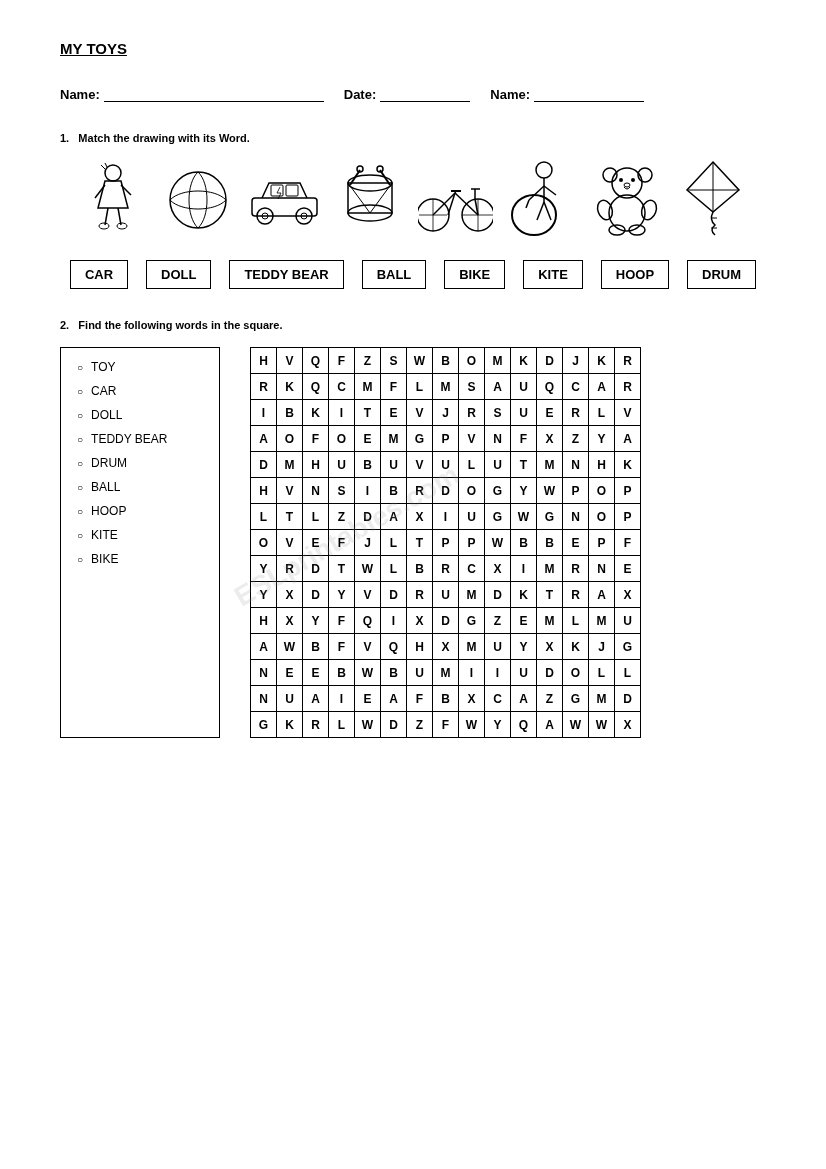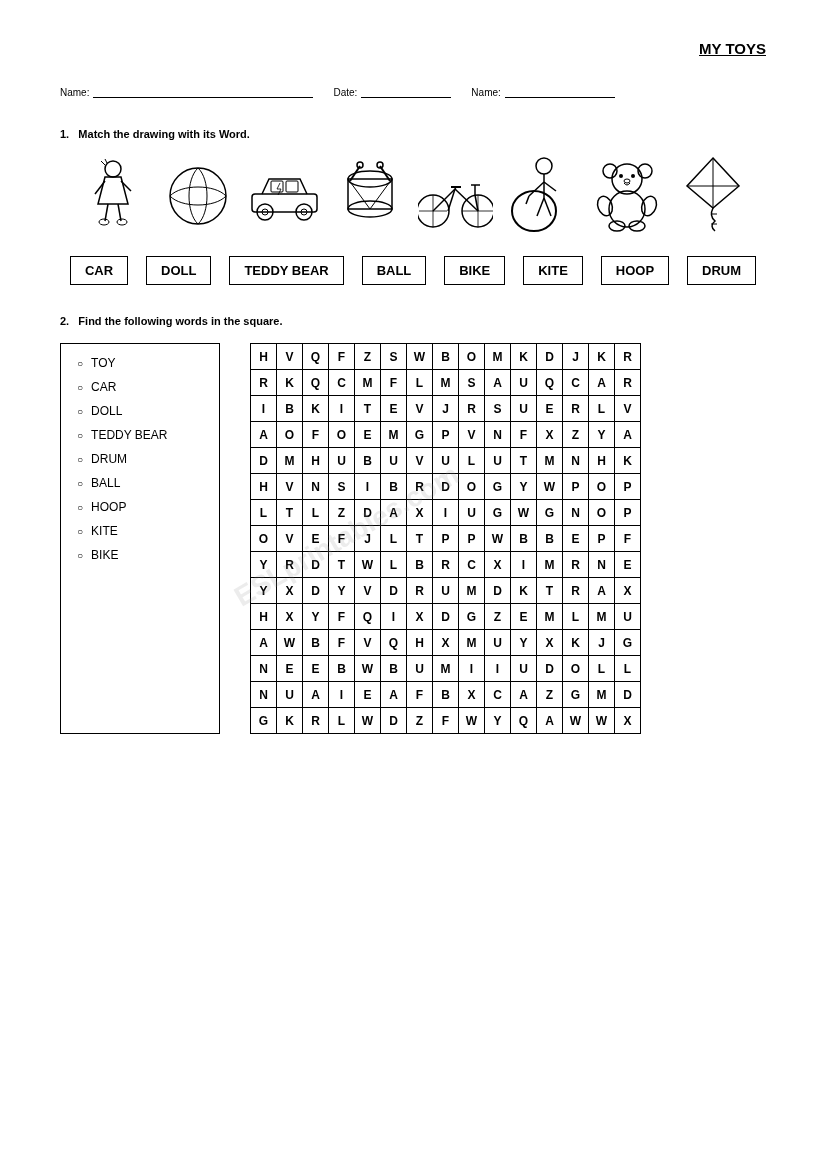--- a/index.html
+++ b/index.html
@@ -5,32 +5,32 @@
     * { box-sizing: border-box; margin: 0; padding: 0; }
     body {
       background: #fff;
       font-family: Arial, sans-serif;
       width: 826px;
       min-height: 1169px;
       padding: 40px 60px;
       color: #000;
     }
     .page-title {
-      text-align: right;
+      text-align: left;
       font-size: 15px;
       font-weight: bold;
       text-decoration: underline;
       margin-bottom: 30px;
     }
     .header-fields {
       display: flex;
       gap: 20px;
       margin-bottom: 30px;
-      font-size: 10px;
-      font-weight: normal;
+      font-size: 13px;
+      font-weight: bold;
     }
     .field-name {
       display: flex;
       align-items: flex-end;
       gap: 4px;
     }
     .field-line {
       border-bottom: 1.5px solid #000;
     }
     .field-name-line { width: 220px; }

